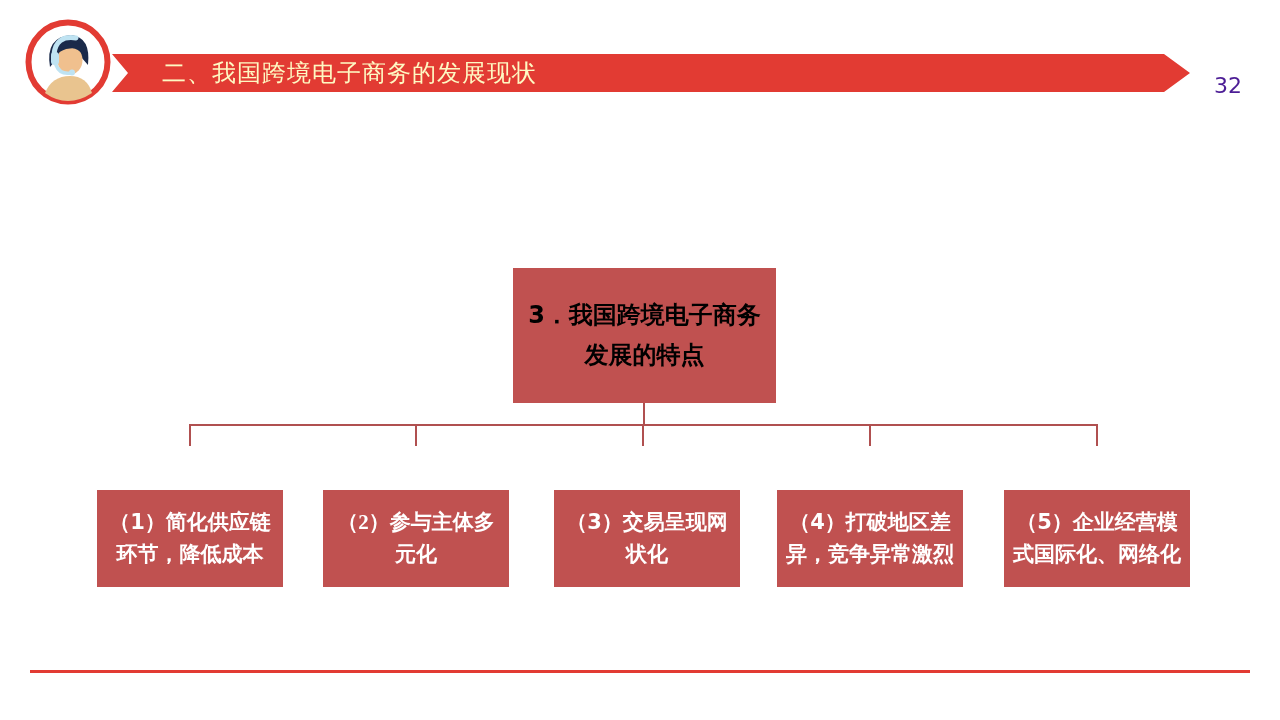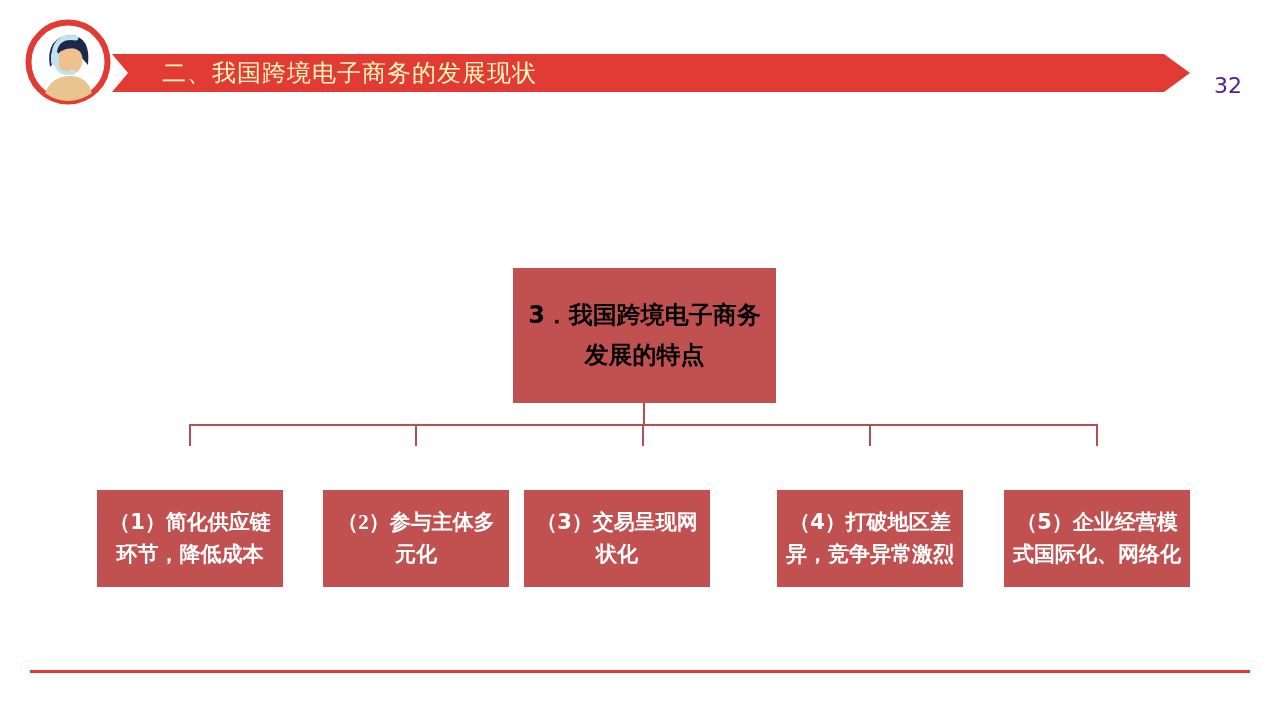--- a/index.html
+++ b/index.html
@@ -85,21 +85,21 @@
   .child-box {
     position: absolute;
     top: 446px;
     width: 186px;
     height: 97px;
     background: #c05150;
     margin-top: 44px;
   }
   .child-1 { left: 97px; }
   .child-2 { left: 323px; font-family: Liberation Serif, serif; }
-  .child-3 { left: 524px; }
+  .child-3 { left: 554px; }
   .child-4 { left: 777px; padding-left: 29px; }
   .child-5 { left: 1004px; }
   .child-label {
     position: absolute;
     left: 50%;
     top: 50%;
     transform: translate(-50%, -50%);
     width: 206px;
     color: #ffffff;
     font-size: 21px;

